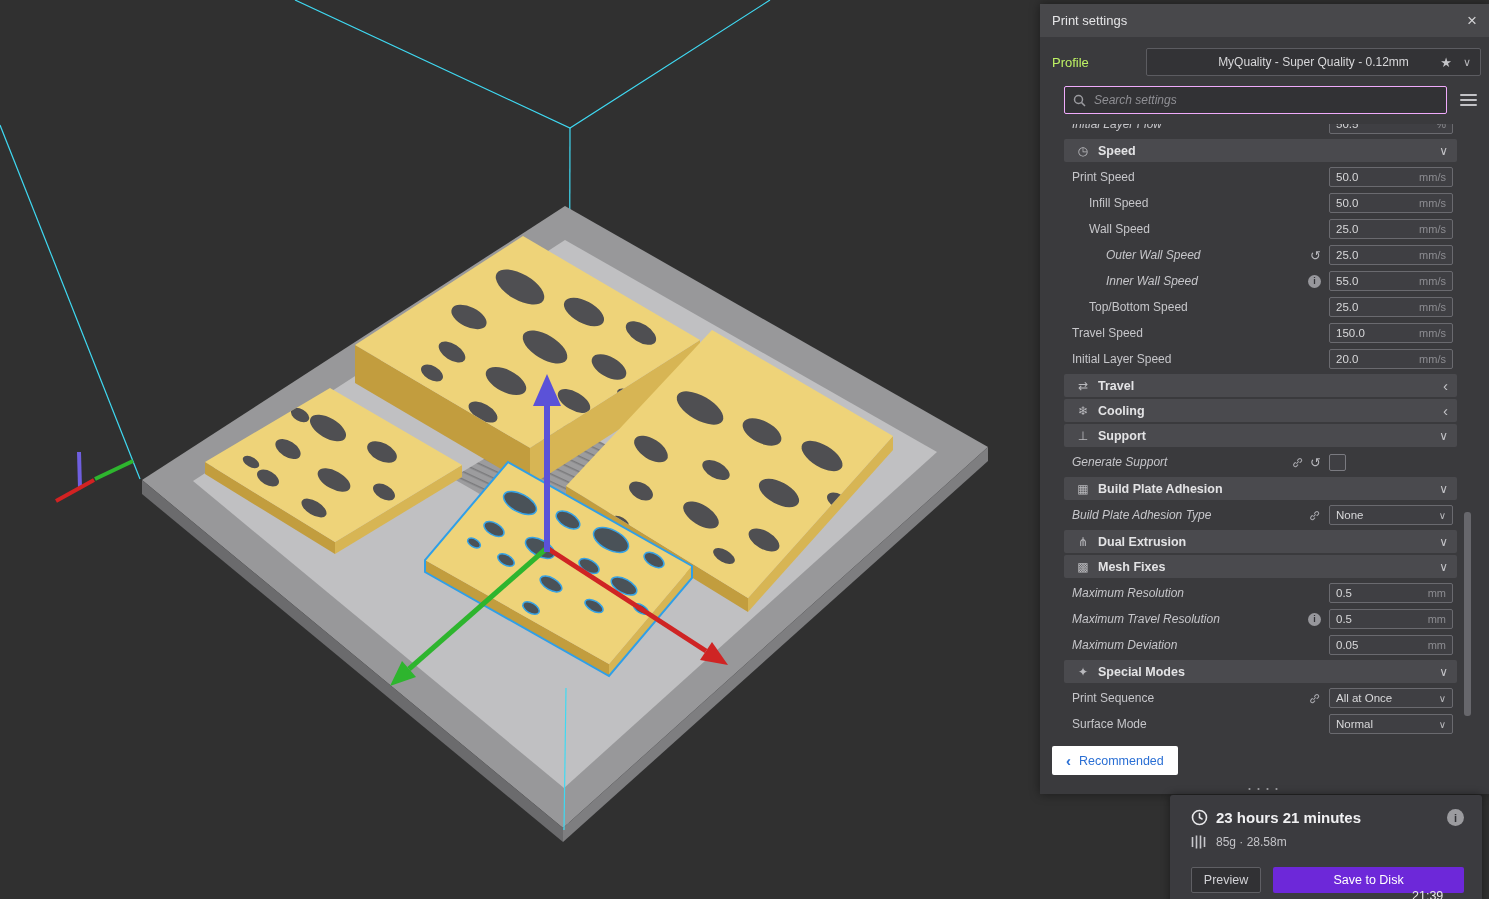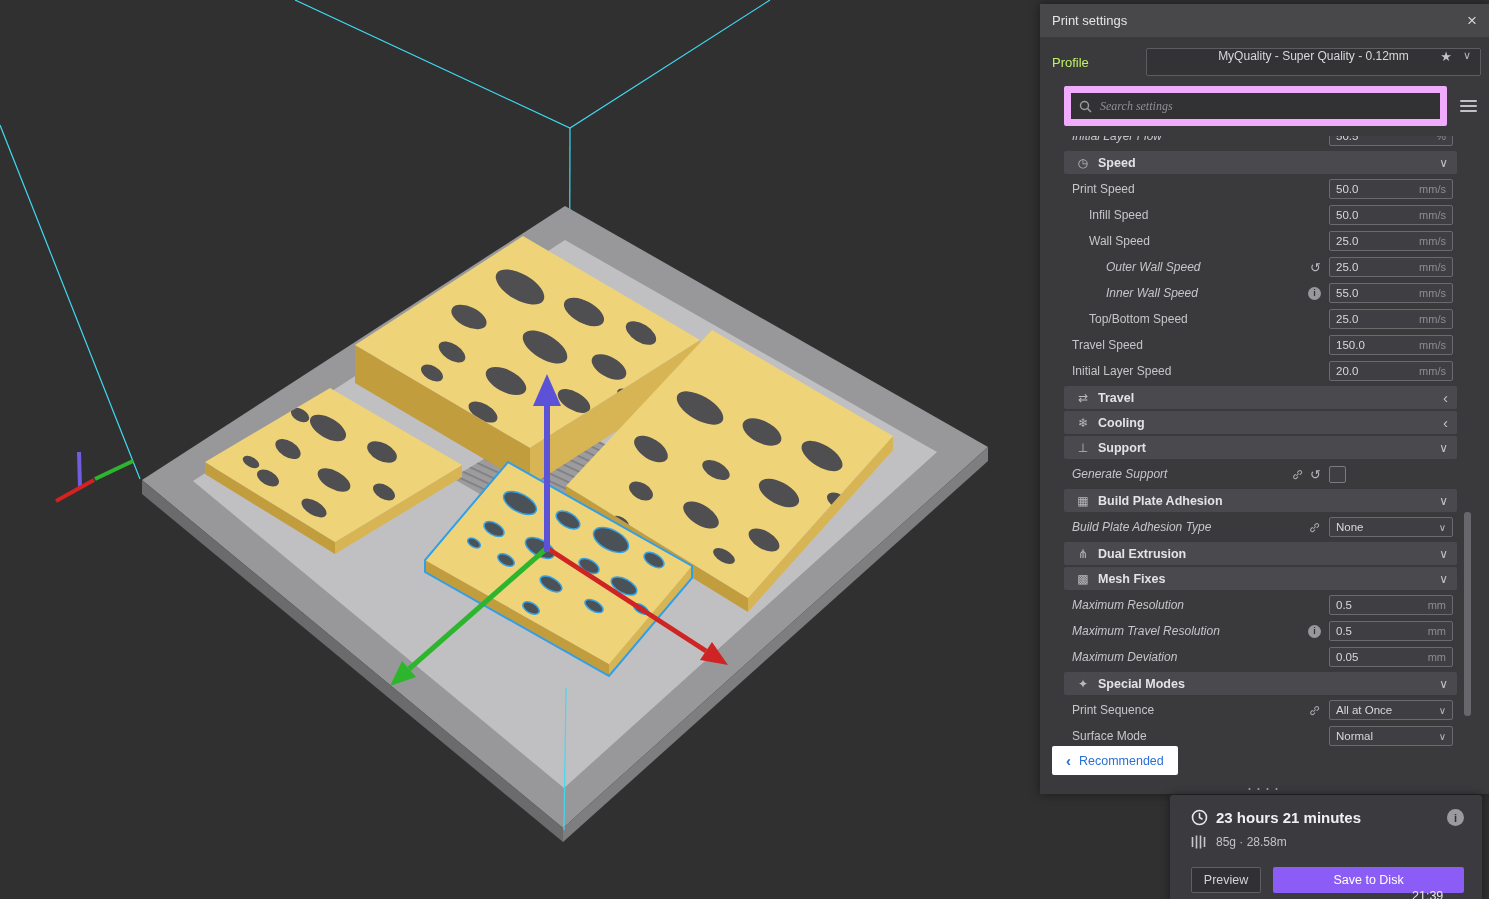--- a/index.html
+++ b/index.html
@@ -17,30 +17,30 @@
   .panel-header{
     height:33px;background:#48484b;display:flex;align-items:center;
     padding:0 12px;font-size:13px;color:#e5e5e7;
   }
   .close{margin-left:auto;font-size:17px;color:#d2d2d4;line-height:1;cursor:default;}
 
   .profile-row{display:flex;align-items:center;padding:11px 8px 6px 12px;}
   .profile-label{font-size:13px;width:94px;color:#bef264;}
   .profile-select{
     flex:1;height:26px;border:1px solid #5c5c61;background:#333336;border-radius:2px;
-    display:flex;align-items:flex-start;justify-content:center;position:relative;
+    display:flex;align-items:center;justify-content:center;position:relative;
     font-size:12px;color:#d8d8da;
   }
   .profile-select .star{position:absolute;right:28px;color:#c4c4c8;font-size:13px;}
   .profile-select .chev{position:absolute;right:9px;color:#b8b8bc;font-size:11px;}
 
   .search-row{display:flex;align-items:center;padding:4px 12px 6px 24px;}
   .search-box{
-    flex:1;height:26px;border:7px solid #f0abfc;background:#323235;border-radius:2px;
-    display:flex;align-items:center;padding:0 8px;gap:6px;font-family:Liberation Serif, serif;
+    flex:1;height:26px;border:1px solid #f0abfc;background:#323235;border-radius:2px;
+    display:flex;align-items:center;padding:0 8px;gap:6px;
   }
   .search-input{flex:1;background:transparent;border:none;outline:none;color:#d0d0d3;font-size:12px;font-family:inherit;}
   .search-input::placeholder{color:#8f8f94;font-style:italic;}
   .hamburger{display:flex;flex-direction:column;gap:3px;margin-left:13px;width:17px;}
   .hamburger span{height:2px;background:#c2c2c6;border-radius:1px;}
 
   #settings-list{position:relative;margin-top:4px;height:612px;overflow:hidden;}
   .cat{
     height:23px;margin:2px 32px 2px 24px;background:#4a4a4e;border-radius:2px;
     display:flex;align-items:center;padding:0 9px 0 10px;
@@ -90,21 +90,21 @@
   .pi-time{font-size:15px;font-weight:bold;color:#f0f0f2;}
   .pi-info{
     margin-left:auto;width:17px;height:17px;border-radius:50%;background:#9b9b9f;color:#313135;
     font-size:11px;font-weight:bold;display:flex;align-items:center;justify-content:center;
   }
   .pi-row2{display:flex;align-items:center;gap:10px;margin-top:9px;}
   .pi-mat{font-size:12px;color:#c3c3c7;}
   .pi-row3{display:flex;align-items:center;margin-top:18px;}
   .btn{height:26px;border-radius:2px;font-size:12.5px;font-family:inherit;cursor:default;}
   .btn-preview{width:78px;background:#313134;border:1px solid #5f5f64;color:#d2d2d6;}
-  .btn-save{width:216px;margin-left:12px;background:#8b5cf6;border:none;color:#ffffff;}
+  .btn-save{width:216px;margin-left:12px;background:#6d28d9;border:none;color:#ffffff;}
 
   .taskbar-clock{position:absolute;left:1412px;top:889px;font-size:12.5px;color:#e8e8e8;}
 </style>
 </head>
 <body>
 
 <svg class="viewport" width="1040" height="899" viewBox="0 0 1040 899">
   <defs>
     <pattern id="hatch" width="7" height="7" patternUnits="userSpaceOnUse" patternTransform="rotate(115)">
       <rect width="7" height="7" fill="#9c9c9e"></rect>

